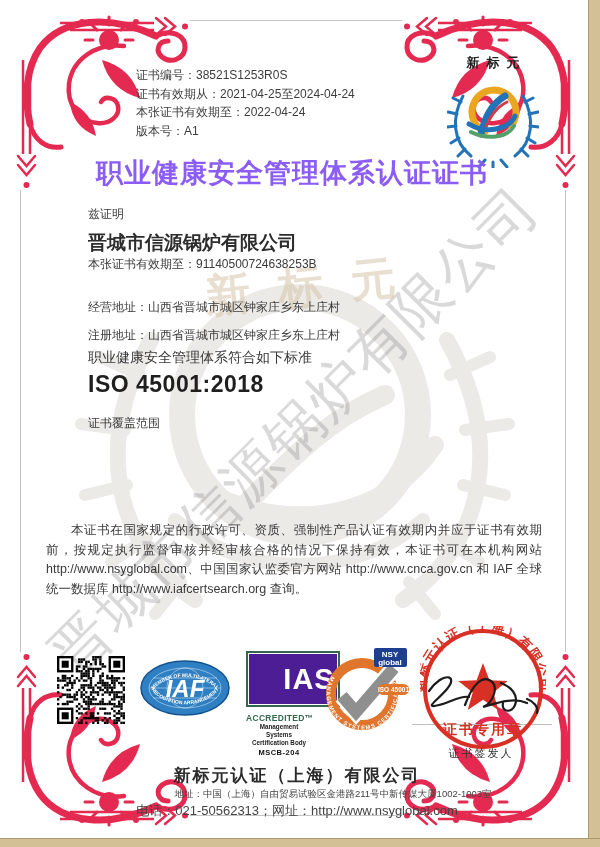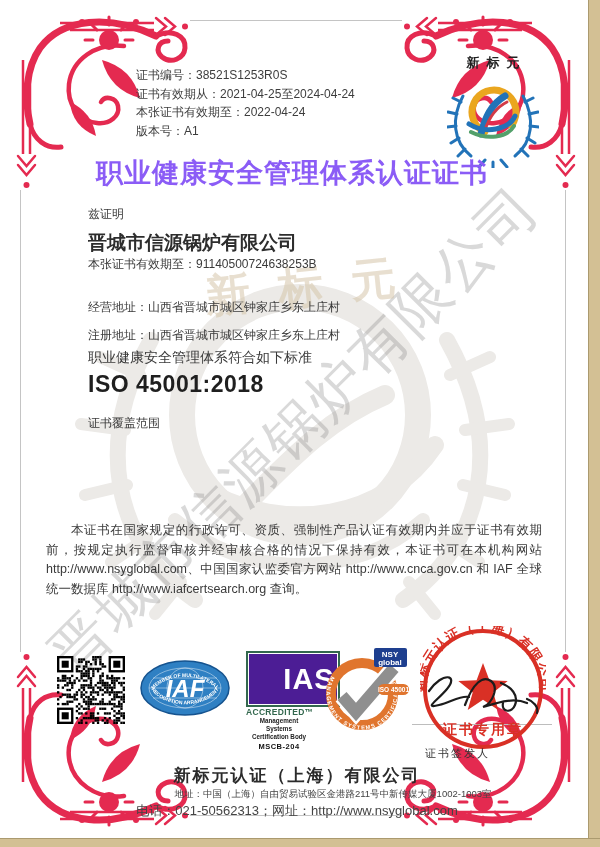--- a/index.html
+++ b/index.html
@@ -48,28 +48,28 @@
   .notice{left:46px;top:521px;width:496px;font-size:12.5px;line-height:19.5px;
           text-align:justify;text-indent:2em;color:#3a3a3a;}
 
   
   .qr{left:57px;top:656px;width:68px;height:68px;}
   .iaf{left:139px;top:659px;width:92px;height:58px;}
   .ias{left:246px;top:651px;width:66px;text-align:center;}
   .ias-box{width:62px;height:56px;margin:0 auto;background:#4c1d95;display:flex;align-items:center;justify-content:center;
            box-shadow:inset 0 0 0 2px #33684e, inset 0 0 0 3px #fff;padding-left:32px;}
   .ias-box span{color:#fff;font-size:29px;font-weight:800;letter-spacing:1px;}
-  .ias-accred{margin-top:0;font-size:8.5px;font-weight:800;color:#33684e;letter-spacing:.3px;}
+  .ias-accred{margin-top:6px;font-size:8.5px;font-weight:800;color:#33684e;letter-spacing:.3px;}
   .ias-sub{font-size:6.3px;color:#222;line-height:8px;font-weight:700;}
   .ias-mscb{font-size:7.5px;color:#111;font-weight:800;margin-top:1px;letter-spacing:.5px;}
   .nsy{left:322px;top:646px;width:88px;height:88px;}
 
   .sigline{left:412px;top:724px;width:140px;height:1px;background:#bdbdbd;}
   .stamp{left:420px;top:626px;width:126px;height:126px;}
-  .signer{left:425px;top:746px;width:112px;text-align:left;font-size:11px;letter-spacing:2px;color:#333;}
+  .signer{left:425px;top:746px;width:112px;text-align:center;font-size:11px;letter-spacing:2px;color:#333;}
 
   
   .foot-co{left:0;top:764px;width:594px;text-align:center;font-size:17px;font-weight:700;color:#2b2b2b;letter-spacing:2px;}
   .foot-addr{left:0;top:788px;width:594px;text-align:center;font-size:9.5px;color:#444;padding-left:36px;}
   .foot-tel{left:0;top:802px;width:594px;text-align:center;font-size:13px;color:#444;}
 </style>
 </head>
 <body>
 
 <div id="page">

